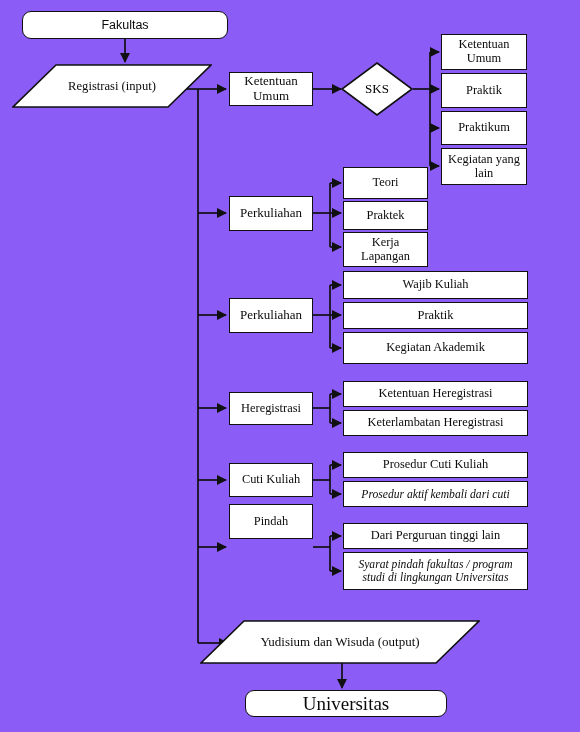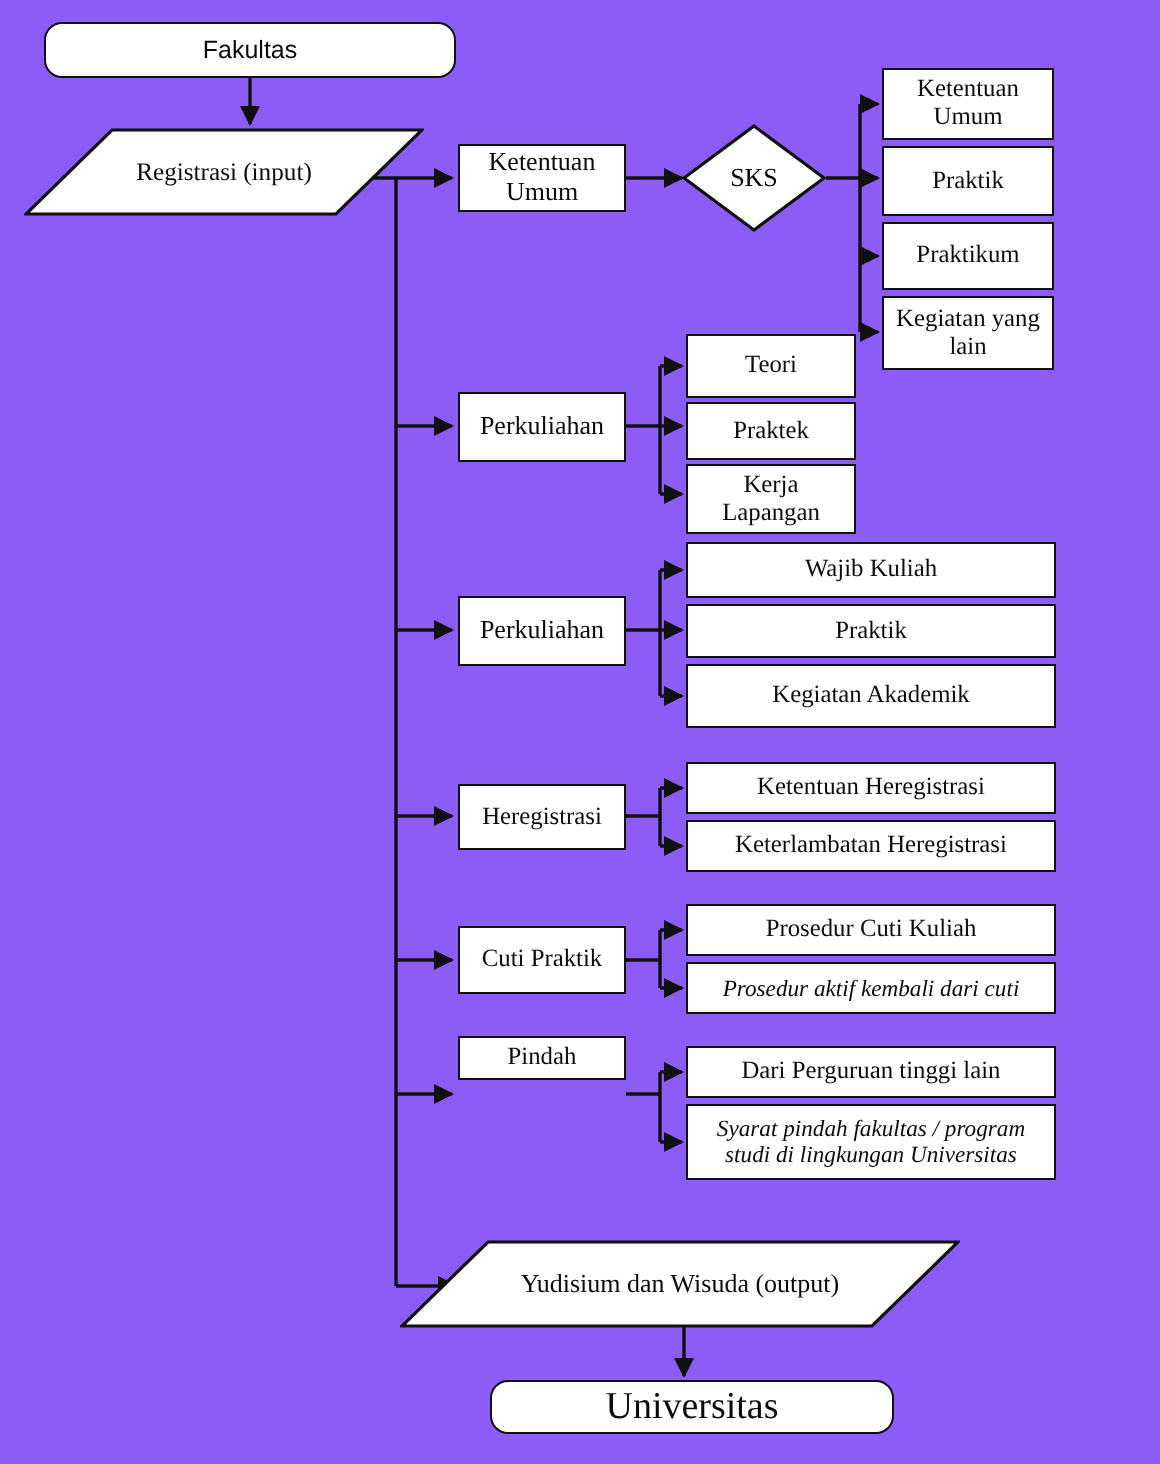--- a/index.html
+++ b/index.html
@@ -203,30 +203,30 @@
     <span>Heregistrasi</span>
   </div>
   <div class="node proc sm" style="left:343px;top:381px;width:185px;height:26px;">
     <span>Ketentuan Heregistrasi</span>
   </div>
   <div class="node proc sm" style="left:343px;top:410px;width:185px;height:26px;">
     <span>Keterlambatan Heregistrasi</span>
   </div>
 
   <div class="node proc sm" style="left:229px;top:463px;width:84px;height:34px;">
-    <span>Cuti Praktik</span>
+    <span>Cuti Kuliah</span>
   </div>
   <div class="node proc sm" style="left:343px;top:452px;width:185px;height:26px;">
     <span>Prosedur Cuti Kuliah</span>
   </div>
   <div class="node proc xs" style="left:343px;top:481px;width:185px;height:26px;">
     <span>Prosedur aktif kembali dari cuti</span>
   </div>
 
-  <div class="node proc sm" style="left:229px;top:518px;width:84px;height:22px;">
+  <div class="node proc sm" style="left:229px;top:504px;width:84px;height:35px;">
     <span>Pindah</span>
   </div>
   <div class="node proc sm" style="left:343px;top:523px;width:185px;height:26px;">
     <span>Dari Perguruan tinggi lain</span>
   </div>
   <div class="node proc xs" style="left:343px;top:552px;width:185px;height:38px;">
     <span>Syarat pindah fakultas / program studi di lingkungan Universitas</span>
   </div>
 
   <div class="node para" style="left:200px;top:620px;width:280px;height:44px;">

